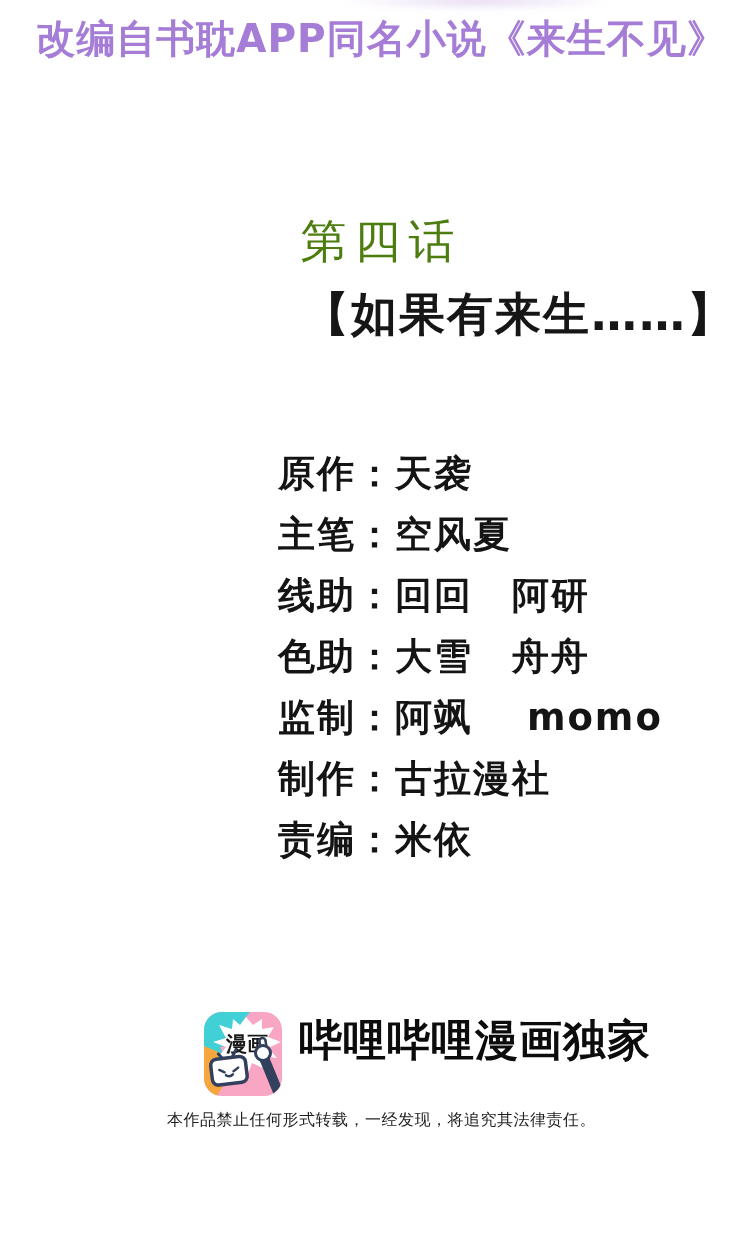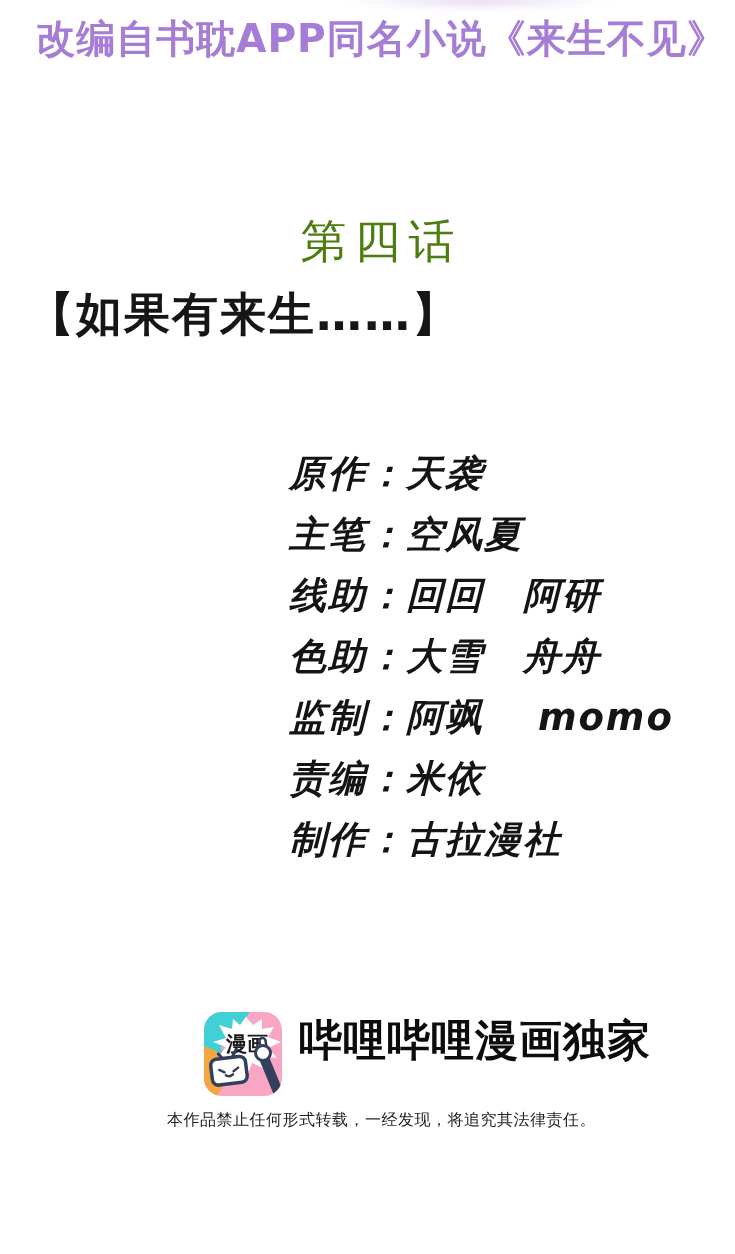--- a/index.html
+++ b/index.html
@@ -31,29 +31,29 @@
 
   .chapter-number {
     position: absolute; top: 211px; left: 0; right: 0;
     text-align: center;
     font-size: 46px; font-weight: 400;
     letter-spacing: 8px;
     color: #4d7c0f;
   }
   .chapter-name {
     position: absolute; top: 284px; left: 0; right: 0;
-    text-align: left;
+    text-align: right;
     font-size: 46px; font-weight: 700;
     letter-spacing: 2px;
     color: #161616;
     white-space: nowrap;
   }
 
   .credits {
-    position: absolute; left: 261px; top: 443px; font-style: italic;
+    position: absolute; left: 250px; top: 443px;
   }
   .credit-line {
     font-size: 37px; font-weight: 600;
     height: 61px; line-height: 61px;
     letter-spacing: 2px;
     color: #141414;
     white-space: pre;
   }
 
   .publisher {
@@ -90,22 +90,22 @@
   <div class="chapter-number">第四话</div>
 
   <div class="chapter-name">【如果有来生……】</div>
 
   <div class="credits">
       <div class="credit-line">原作：天袭</div>
       <div class="credit-line">主笔：空风夏</div>
       <div class="credit-line">线助：回回　阿研</div>
       <div class="credit-line">色助：大雪　舟舟</div>
       <div class="credit-line">监制：阿飒　 momo</div>
+      <div class="credit-line">制作：古拉漫社</div>
       <div class="credit-line">责编：米依</div>
-      <div class="credit-line">制作：古拉漫社</div>
     </div>
 
   <div class="publisher">
     <svg class="logo" viewBox="0 0 78 84" xmlns="http://www.w3.org/2000/svg">
       <defs>
         <clipPath id="iconClip">
           <rect x="0" y="0" width="78" height="84" rx="18" ry="18"></rect>
         </clipPath>
       </defs>
       <g clip-path="url(#iconClip)">

